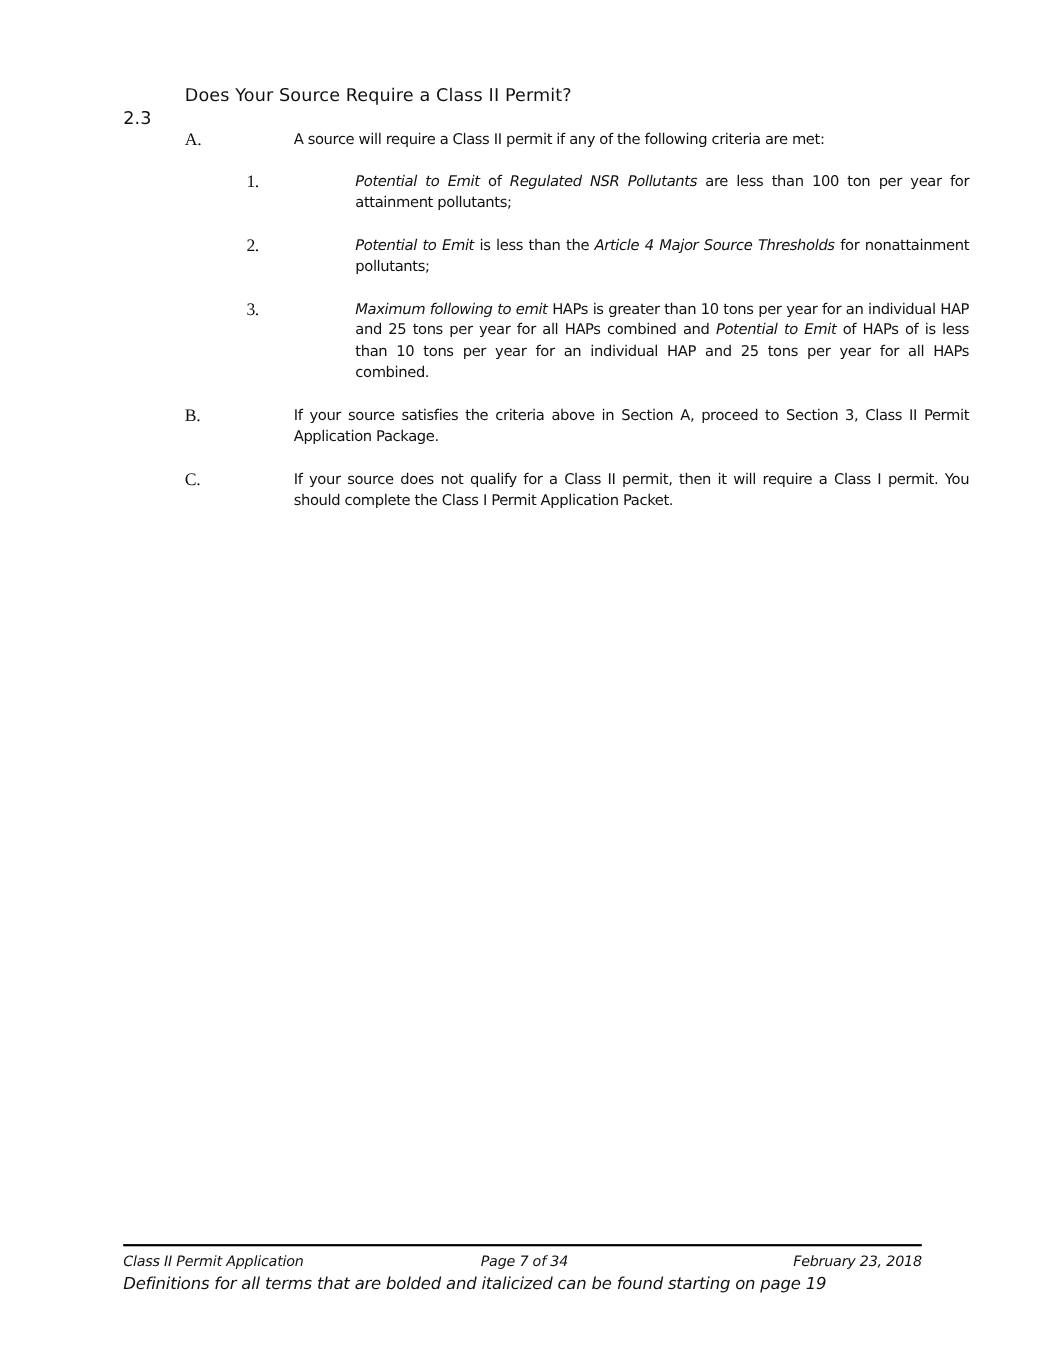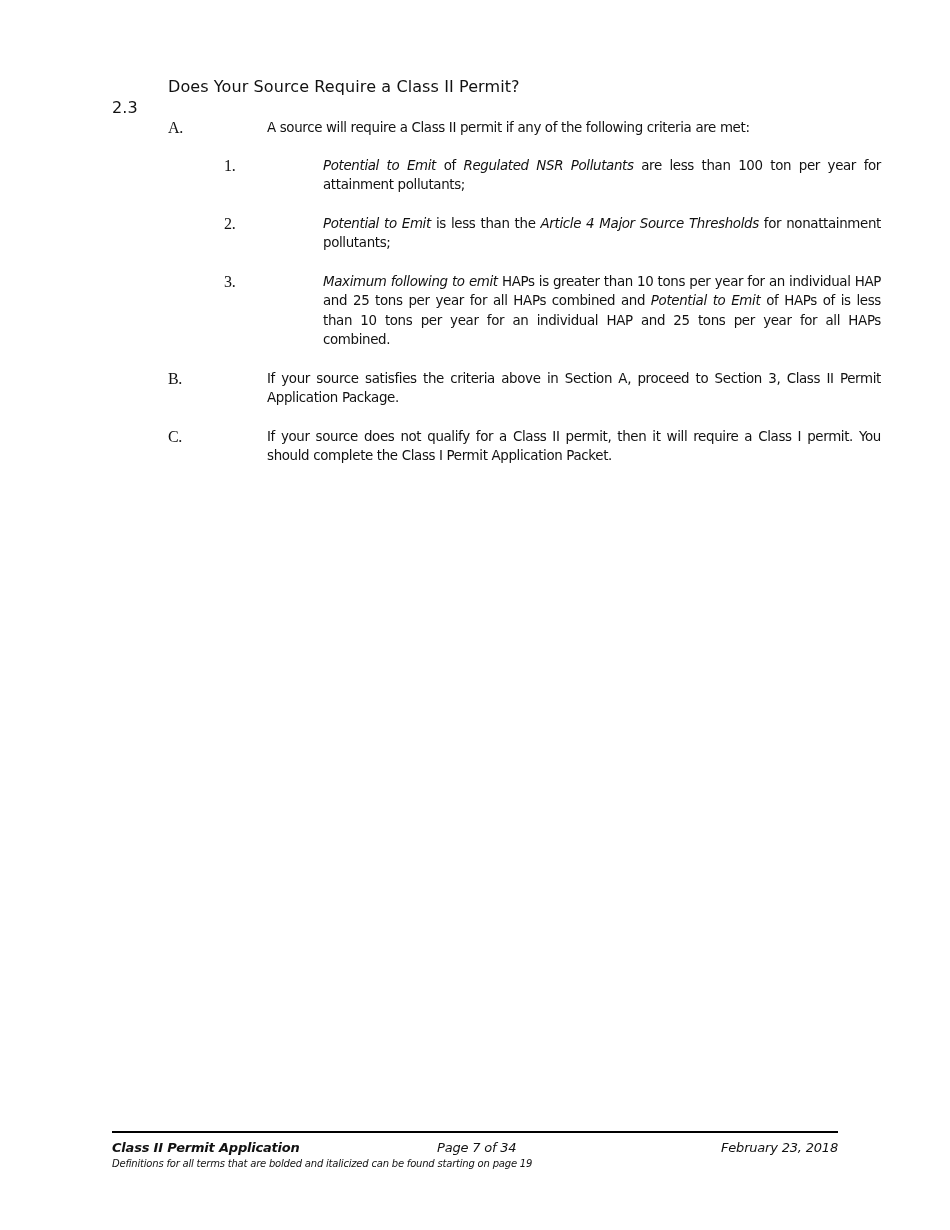--- a/index.html
+++ b/index.html
@@ -26,24 +26,24 @@
     .text em { font-style: italic; }
 
     .footer-rule {
       position: absolute; left: 112px; top: 1131px; width: 726px; height: 2px; background: #000;
     }
     .footer {
       position: absolute; left: 112px; width: 726px; font-style: italic;
       font-family: "DejaVu Sans", sans-serif; letter-spacing: -0.2px;
     }
     .footer-line1 { top: 1140px; height: 16px; font-size: 13px; }
-    .footer-line1 .left { position: absolute; left: 0; font-weight: bold; }
+    .footer-line1 .left { position: absolute; left: 0; }
     .footer-line1 .center { position: absolute; left: 325px; }
     .footer-line1 .right { position: absolute; right: 0; }
-    .footer-line2 { top: 1158px; font-size: 10px; }
+    .footer-line2 { top: 1158px; font-size: 15px; }
   </style>
 </head>
 <body>
 
 <div class="page">
 
   <div class="heading">
     <span class="num">2.3</span>
     <span class="title">Does Your Source Require a Class II Permit?</span>
   </div>

